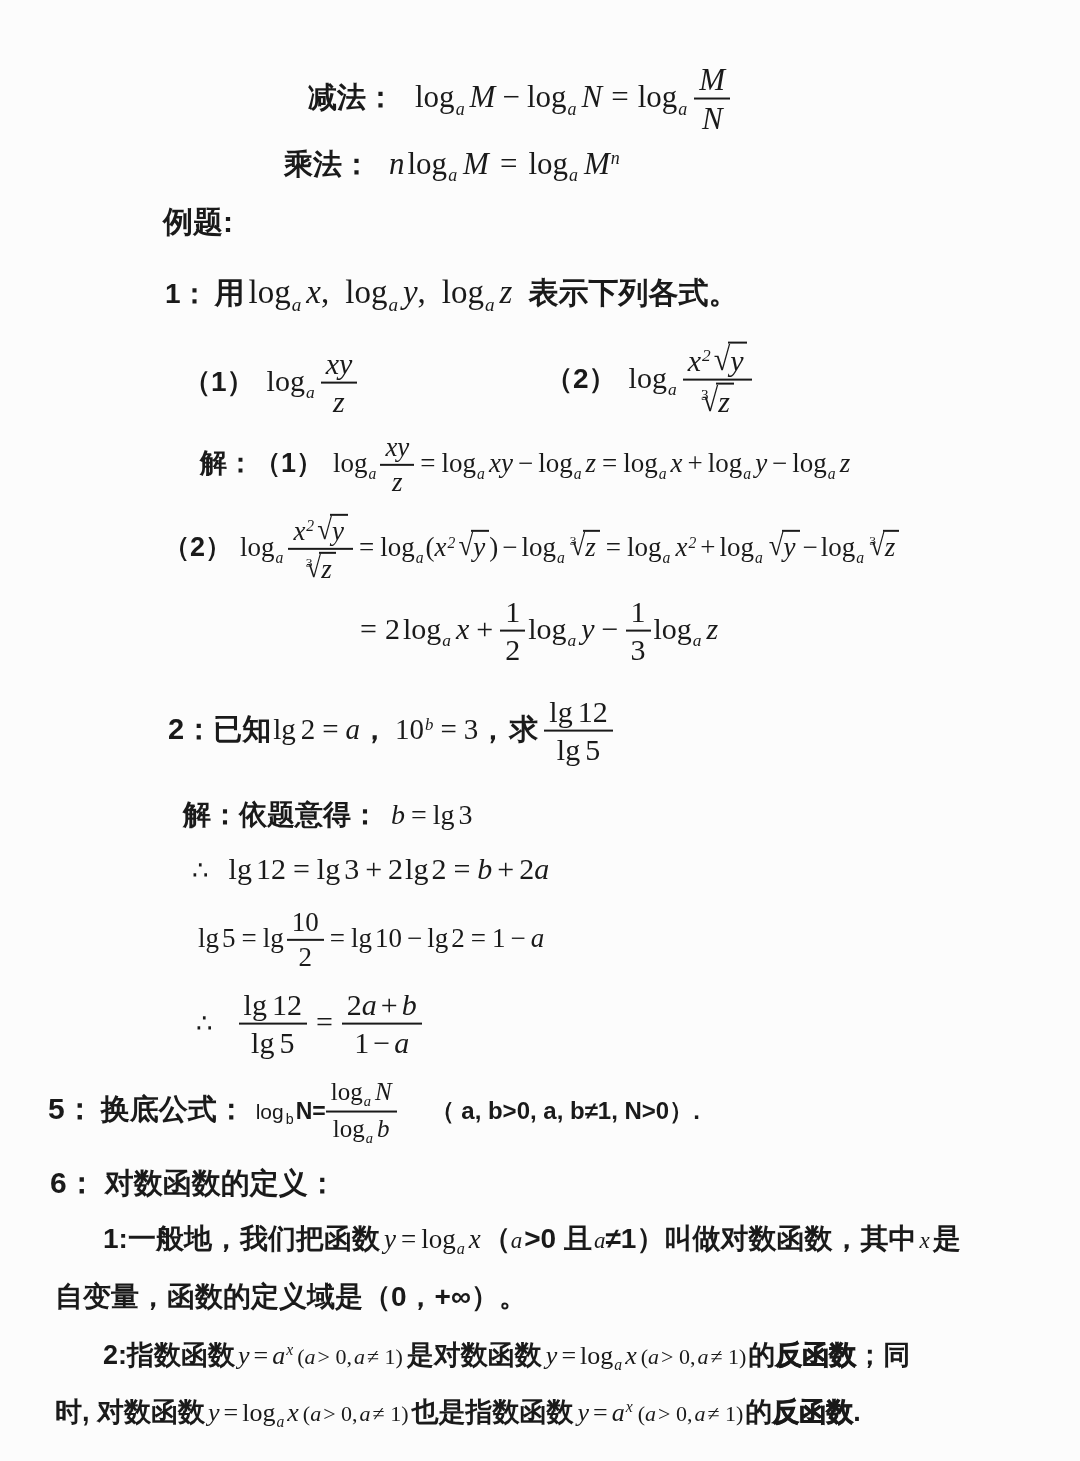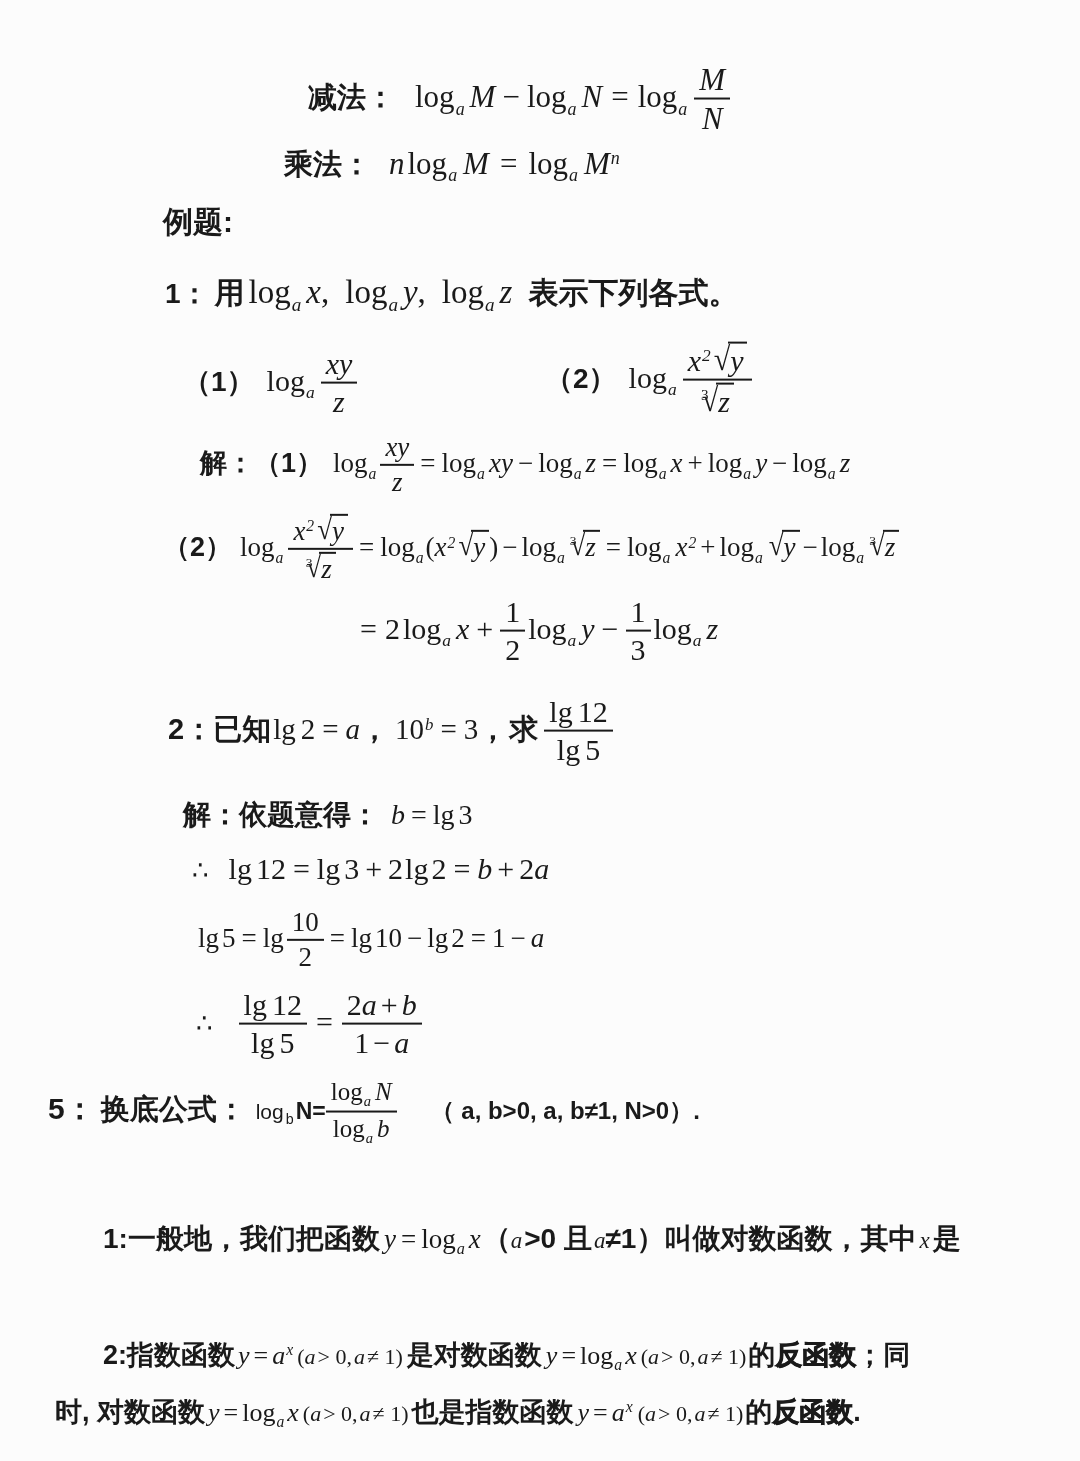--- a/index.html
+++ b/index.html
@@ -37,16 +37,18 @@
     <div class="line" style="left: 545px; top: 380px; font-size: 30px;"><span class="cb" style="font-size: 28px;">（2）</span><span class="sp" style="width: 12px;"></span><span class="mr">log</span><span class="msub">a</span><span class="sp" style="width: 6px;"></span><span class="frac"><span class="fnum"><span class="mi">x</span><span class="msup">2</span><span class="sp" style="width: 3px;"></span><span class="sqrt"><span class="rsign mr">√</span><span class="rbody"><span class="mi">y</span></span></span></span><span class="fden"><span class="sqrt"><span class="ridx mr">3</span><span class="rsign mr">√</span><span class="rbody"><span class="mi">z</span></span></span></span></span></div>
     <div class="line" style="left: 200px; top: 465px; font-size: 27px;"><span class="cb" style="font-size: 27px;">解：（1）</span><span class="sp" style="width: 10px;"></span><span class="mr">log</span><span class="msub">a</span><span class="sp" style="width: 4px;"></span><span class="frac"><span class="fnum"><span class="mi">xy</span></span><span class="fden"><span class="mi">z</span></span></span><span class="sp" style="width: 6px;"></span><span class="mr">=</span><span class="sp" style="width: 6px;"></span><span class="mr">log</span><span class="msub">a</span><span class="sp" style="width: 4px;"></span><span class="mi">xy</span><span class="sp" style="width: 5px;"></span><span class="mr">−</span><span class="sp" style="width: 5px;"></span><span class="mr">log</span><span class="msub">a</span><span class="sp" style="width: 4px;"></span><span class="mi">z</span><span class="sp" style="width: 6px;"></span><span class="mr">=</span><span class="sp" style="width: 6px;"></span><span class="mr">log</span><span class="msub">a</span><span class="sp" style="width: 4px;"></span><span class="mi">x</span><span class="sp" style="width: 5px;"></span><span class="mr">+</span><span class="sp" style="width: 5px;"></span><span class="mr">log</span><span class="msub">a</span><span class="sp" style="width: 4px;"></span><span class="mi">y</span><span class="sp" style="width: 5px;"></span><span class="mr">−</span><span class="sp" style="width: 5px;"></span><span class="mr">log</span><span class="msub">a</span><span class="sp" style="width: 4px;"></span><span class="mi">z</span></div>
     <div class="line" style="left: 163px; top: 549px; font-size: 27px;"><span class="cb" style="font-size: 27px;">（2）</span><span class="sp" style="width: 8px;"></span><span class="mr">log</span><span class="msub">a</span><span class="sp" style="width: 5px;"></span><span class="frac"><span class="fnum"><span class="mi">x</span><span class="msup">2</span><span class="sp" style="width: 3px;"></span><span class="sqrt"><span class="rsign mr">√</span><span class="rbody"><span class="mi">y</span></span></span></span><span class="fden"><span class="sqrt"><span class="ridx mr">3</span><span class="rsign mr">√</span><span class="rbody"><span class="mi">z</span></span></span></span></span><span class="sp" style="width: 6px;"></span><span class="mr">=</span><span class="sp" style="width: 6px;"></span><span class="mr">log</span><span class="msub">a</span><span class="sp" style="width: 2px;"></span><span class="mr">(</span><span class="mi">x</span><span class="msup">2</span><span class="sp" style="width: 3px;"></span><span class="sqrt"><span class="rsign mr">√</span><span class="rbody"><span class="mi">y</span></span></span><span class="mr">)</span><span class="sp" style="width: 4px;"></span><span class="mr">−</span><span class="sp" style="width: 4px;"></span><span class="mr">log</span><span class="msub">a</span><span class="sp" style="width: 5px;"></span><span class="sqrt"><span class="ridx mr">3</span><span class="rsign mr">√</span><span class="rbody"><span class="mi">z</span></span></span><span class="sp" style="width: 6px;"></span><span class="mr">=</span><span class="sp" style="width: 6px;"></span><span class="mr">log</span><span class="msub">a</span><span class="sp" style="width: 5px;"></span><span class="mi">x</span><span class="msup">2</span><span class="sp" style="width: 4px;"></span><span class="mr">+</span><span class="sp" style="width: 4px;"></span><span class="mr">log</span><span class="msub">a</span><span class="sp" style="width: 6px;"></span><span class="sqrt"><span class="rsign mr">√</span><span class="rbody"><span class="mi">y</span></span></span><span class="sp" style="width: 3px;"></span><span class="mr">−</span><span class="sp" style="width: 3px;"></span><span class="mr">log</span><span class="msub">a</span><span class="sp" style="width: 5px;"></span><span class="sqrt"><span class="ridx mr">3</span><span class="rsign mr">√</span><span class="rbody"><span class="mi">z</span></span></span></div>
     <div class="line" style="left: 360px; top: 631px; font-size: 30px;"><span class="mr">=</span><span class="sp" style="width: 8px;"></span><span class="mr">2</span><span class="sp" style="width: 3px;"></span><span class="mr">log</span><span class="msub">a</span><span class="sp" style="width: 5px;"></span><span class="mi">x</span><span class="sp" style="width: 7px;"></span><span class="mr">+</span><span class="sp" style="width: 7px;"></span><span class="frac"><span class="fnum"><span class="mr">1</span></span><span class="fden"><span class="mr">2</span></span></span><span class="sp" style="width: 3px;"></span><span class="mr">log</span><span class="msub">a</span><span class="sp" style="width: 5px;"></span><span class="mi">y</span><span class="sp" style="width: 7px;"></span><span class="mr">−</span><span class="sp" style="width: 7px;"></span><span class="frac"><span class="fnum"><span class="mr">1</span></span><span class="fden"><span class="mr">3</span></span></span><span class="sp" style="width: 3px;"></span><span class="mr">log</span><span class="msub">a</span><span class="sp" style="width: 5px;"></span><span class="mi">z</span></div>
     <div class="line" style="left: 168px; top: 731px; font-size: 29px;"><span class="cb" style="font-size: 29px;">2：已知</span><span class="sp" style="width: 2px;"></span><span class="mr">lg</span><span class="sp" style="width: 5px;"></span><span class="mr">2</span><span class="sp" style="width: 7px;"></span><span class="mr">=</span><span class="sp" style="width: 7px;"></span><span class="mi">a</span><span class="cb" style="font-size: 29px;">，</span><span class="sp" style="width: 6px;"></span><span class="mr">10</span><span class="msup">b</span><span class="sp" style="width: 7px;"></span><span class="mr">=</span><span class="sp" style="width: 7px;"></span><span class="mr">3</span><span class="cb" style="font-size: 29px;">，</span><span class="sp" style="width: 2px;"></span><span class="cb" style="font-size: 29px;">求</span><span class="sp" style="width: 6px;"></span><span class="frac" style="font-size: 30px;"><span class="fnum"><span class="mr">lg</span><span class="sp" style="width: 5px;"></span><span class="mr">12</span></span><span class="fden"><span class="mr">lg</span><span class="sp" style="width: 5px;"></span><span class="mr">5</span></span></span></div>
     <div class="line" style="left: 183px; top: 815px; font-size: 28px;"><span class="cb" style="font-size: 28px;">解：依题意得：</span><span class="sp" style="width: 12px;"></span><span class="mi">b</span><span class="sp" style="width: 6px;"></span><span class="mr">=</span><span class="sp" style="width: 6px;"></span><span class="mr">lg</span><span class="sp" style="width: 4px;"></span><span class="mr">3</span></div>
     <div class="line" style="left: 192px; top: 869px; font-size: 30px;"><span class="mr" style="font-size: 26px;">∴</span><span class="sp" style="width: 20px;"></span><span class="mr">lg</span><span class="sp" style="width: 4px;"></span><span class="mr">12</span><span class="sp" style="width: 7px;"></span><span class="mr">=</span><span class="sp" style="width: 7px;"></span><span class="mr">lg</span><span class="sp" style="width: 4px;"></span><span class="mr">3</span><span class="sp" style="width: 6px;"></span><span class="mr">+</span><span class="sp" style="width: 6px;"></span><span class="mr">2</span><span class="sp" style="width: 2px;"></span><span class="mr">lg</span><span class="sp" style="width: 3px;"></span><span class="mr">2</span><span class="sp" style="width: 7px;"></span><span class="mr">=</span><span class="sp" style="width: 7px;"></span><span class="mi">b</span><span class="sp" style="width: 5px;"></span><span class="mr">+</span><span class="sp" style="width: 5px;"></span><span class="mr">2</span><span class="mi">a</span></div>
     <div class="line" style="left: 198px; top: 940px; font-size: 27px;"><span class="mr">lg</span><span class="sp" style="width: 3px;"></span><span class="mr">5</span><span class="sp" style="width: 6px;"></span><span class="mr">=</span><span class="sp" style="width: 6px;"></span><span class="mr">lg</span><span class="sp" style="width: 3px;"></span><span class="frac"><span class="fnum"><span class="mr">10</span></span><span class="fden"><span class="mr">2</span></span></span><span class="sp" style="width: 6px;"></span><span class="mr">=</span><span class="sp" style="width: 6px;"></span><span class="mr">lg</span><span class="sp" style="width: 3px;"></span><span class="mr">10</span><span class="sp" style="width: 5px;"></span><span class="mr">−</span><span class="sp" style="width: 5px;"></span><span class="mr">lg</span><span class="sp" style="width: 3px;"></span><span class="mr">2</span><span class="sp" style="width: 6px;"></span><span class="mr">=</span><span class="sp" style="width: 6px;"></span><span class="mr">1</span><span class="sp" style="width: 5px;"></span><span class="mr">−</span><span class="sp" style="width: 5px;"></span><span class="mi">a</span></div>
     <div class="line" style="left: 196px; top: 1024px; font-size: 30px;"><span class="mr" style="font-size: 26px;">∴</span><span class="sp" style="width: 26px;"></span><span class="frac"><span class="fnum"><span class="mr">lg</span><span class="sp" style="width: 5px;"></span><span class="mr">12</span></span><span class="fden"><span class="mr">lg</span><span class="sp" style="width: 5px;"></span><span class="mr">5</span></span></span><span class="sp" style="width: 9px;"></span><span class="mr">=</span><span class="sp" style="width: 9px;"></span><span class="frac"><span class="fnum"><span class="mr">2</span><span class="mi">a</span><span class="sp" style="width: 4px;"></span><span class="mr">+</span><span class="sp" style="width: 4px;"></span><span class="mi">b</span></span><span class="fden"><span class="mr">1</span><span class="sp" style="width: 4px;"></span><span class="mr">−</span><span class="sp" style="width: 4px;"></span><span class="mi">a</span></span></span></div>
     <div class="line" style="left: 48px; top: 1112px; font-size: 26px;"><span class="cb" style="font-size: 30px;">5：</span><span class="sp" style="width: 6px;"></span><span class="cb" style="font-size: 29px;">换底公式：</span><span class="sp" style="width: 10px;"></span><span class="sl" style="font-size: 21px;">log</span><span class="ssub">b</span><span class="sn" style="font-size: 23px;">N=</span><span class="frac" style="font-size: 25px;"><span class="fnum"><span class="mr">log</span><span class="msub">a</span><span class="sp" style="width: 4px;"></span><span class="mi">N</span></span><span class="fden"><span class="mr">log</span><span class="msub">a</span><span class="sp" style="width: 4px;"></span><span class="mi">b</span></span></span><span class="sp" style="width: 34px;"></span><span class="sn" style="font-size: 24px;">（ a, b&gt;0, a, b≠1, N&gt;0）.</span></div>
+    <div class="line" style="left: 50px; top: 1183px; font-size: 29px;"><span class="cb" style="font-size: 30px;">6：</span><span class="sp" style="width: 8px;"></span><span class="cb">对数函数的定义：</span></div>
     <div class="line" style="left: 103px; top: 1242px; font-size: 28px;"><span class="cb">1:一般地，我们把函数</span><span class="sp" style="width: 4px;"></span><span class="mi" style="font-size: 27px;">y</span><span class="sp" style="width: 5px;"></span><span class="mr" style="font-size: 27px;">=</span><span class="sp" style="width: 5px;"></span><span class="mr" style="font-size: 27px;">log</span><span class="msub">a</span><span class="sp" style="width: 4px;"></span><span class="mi" style="font-size: 27px;">x</span><span class="sp" style="width: 2px;"></span><span class="cb">（</span><span class="mi" style="font-size: 23px;">a</span><span class="sp" style="width: 2px;"></span><span class="cb">&gt;0 且</span><span class="sp" style="width: 2px;"></span><span class="mi" style="font-size: 23px;">a</span><span class="cb">≠1）叫做对数函数，其中</span><span class="sp" style="width: 3px;"></span><span class="mi" style="font-size: 23px;">x</span><span class="sp" style="width: 3px;"></span><span class="cb">是</span></div>
+    <div class="line" style="left: 55px; top: 1297px; font-size: 28px;"><span class="cb">自变量，函数的定义域是（0，+∞）。</span></div>
     <div class="line" style="left: 103px; top: 1358px; font-size: 27px;"><span class="cb">2:指数函数</span><span class="sp" style="width: 3px;"></span><span class="mi" style="font-size: 26px;">y</span><span class="sp" style="width: 4px;"></span><span class="mr" style="font-size: 26px;">=</span><span class="sp" style="width: 4px;"></span><span class="mi" style="font-size: 26px;">a</span><span class="msup">x</span><span class="sp" style="width: 4px;"></span><span class="mg" style="font-size: 22px;"><span class="mr">(</span><span class="mi">a</span><span class="sp" style="width: 2px;"></span><span class="mr">&gt; 0,</span><span class="sp" style="width: 2px;"></span><span class="mi">a</span><span class="sp" style="width: 2px;"></span><span class="mr">≠ 1)</span></span><span class="sp" style="width: 4px;"></span><span class="cb">是对数函数</span><span class="sp" style="width: 4px;"></span><span class="mi" style="font-size: 26px;">y</span><span class="sp" style="width: 4px;"></span><span class="mr" style="font-size: 26px;">=</span><span class="sp" style="width: 4px;"></span><span class="mr" style="font-size: 26px;">log</span><span class="msub">a</span><span class="sp" style="width: 3px;"></span><span class="mi" style="font-size: 26px;">x</span><span class="sp" style="width: 4px;"></span><span class="mg" style="font-size: 22px;"><span class="mr">(</span><span class="mi">a</span><span class="sp" style="width: 2px;"></span><span class="mr">&gt; 0,</span><span class="sp" style="width: 2px;"></span><span class="mi">a</span><span class="sp" style="width: 2px;"></span><span class="mr">≠ 1)</span></span><span class="sp" style="width: 2px;"></span><span class="cb">的</span><span class="xb">反函数</span><span class="cb">；同</span></div>
     <div class="line" style="left: 55px; top: 1415px; font-size: 27px;"><span class="cb">时, 对数函数</span><span class="sp" style="width: 3px;"></span><span class="mi" style="font-size: 26px;">y</span><span class="sp" style="width: 4px;"></span><span class="mr" style="font-size: 26px;">=</span><span class="sp" style="width: 4px;"></span><span class="mr" style="font-size: 26px;">log</span><span class="msub">a</span><span class="sp" style="width: 3px;"></span><span class="mi" style="font-size: 26px;">x</span><span class="sp" style="width: 4px;"></span><span class="mg" style="font-size: 22px;"><span class="mr">(</span><span class="mi">a</span><span class="sp" style="width: 2px;"></span><span class="mr">&gt; 0,</span><span class="sp" style="width: 2px;"></span><span class="mi">a</span><span class="sp" style="width: 2px;"></span><span class="mr">≠ 1)</span></span><span class="sp" style="width: 3px;"></span><span class="cb">也是指数函数</span><span class="sp" style="width: 4px;"></span><span class="mi" style="font-size: 26px;">y</span><span class="sp" style="width: 4px;"></span><span class="mr" style="font-size: 26px;">=</span><span class="sp" style="width: 4px;"></span><span class="mi" style="font-size: 26px;">a</span><span class="msup">x</span><span class="sp" style="width: 5px;"></span><span class="mg" style="font-size: 22px;"><span class="mr">(</span><span class="mi">a</span><span class="sp" style="width: 2px;"></span><span class="mr">&gt; 0,</span><span class="sp" style="width: 2px;"></span><span class="mi">a</span><span class="sp" style="width: 2px;"></span><span class="mr">≠ 1)</span></span><span class="sp" style="width: 2px;"></span><span class="cb">的</span><span class="xb">反函数</span><span class="cb">.</span></div>
   </div>
 
 </body></html>

